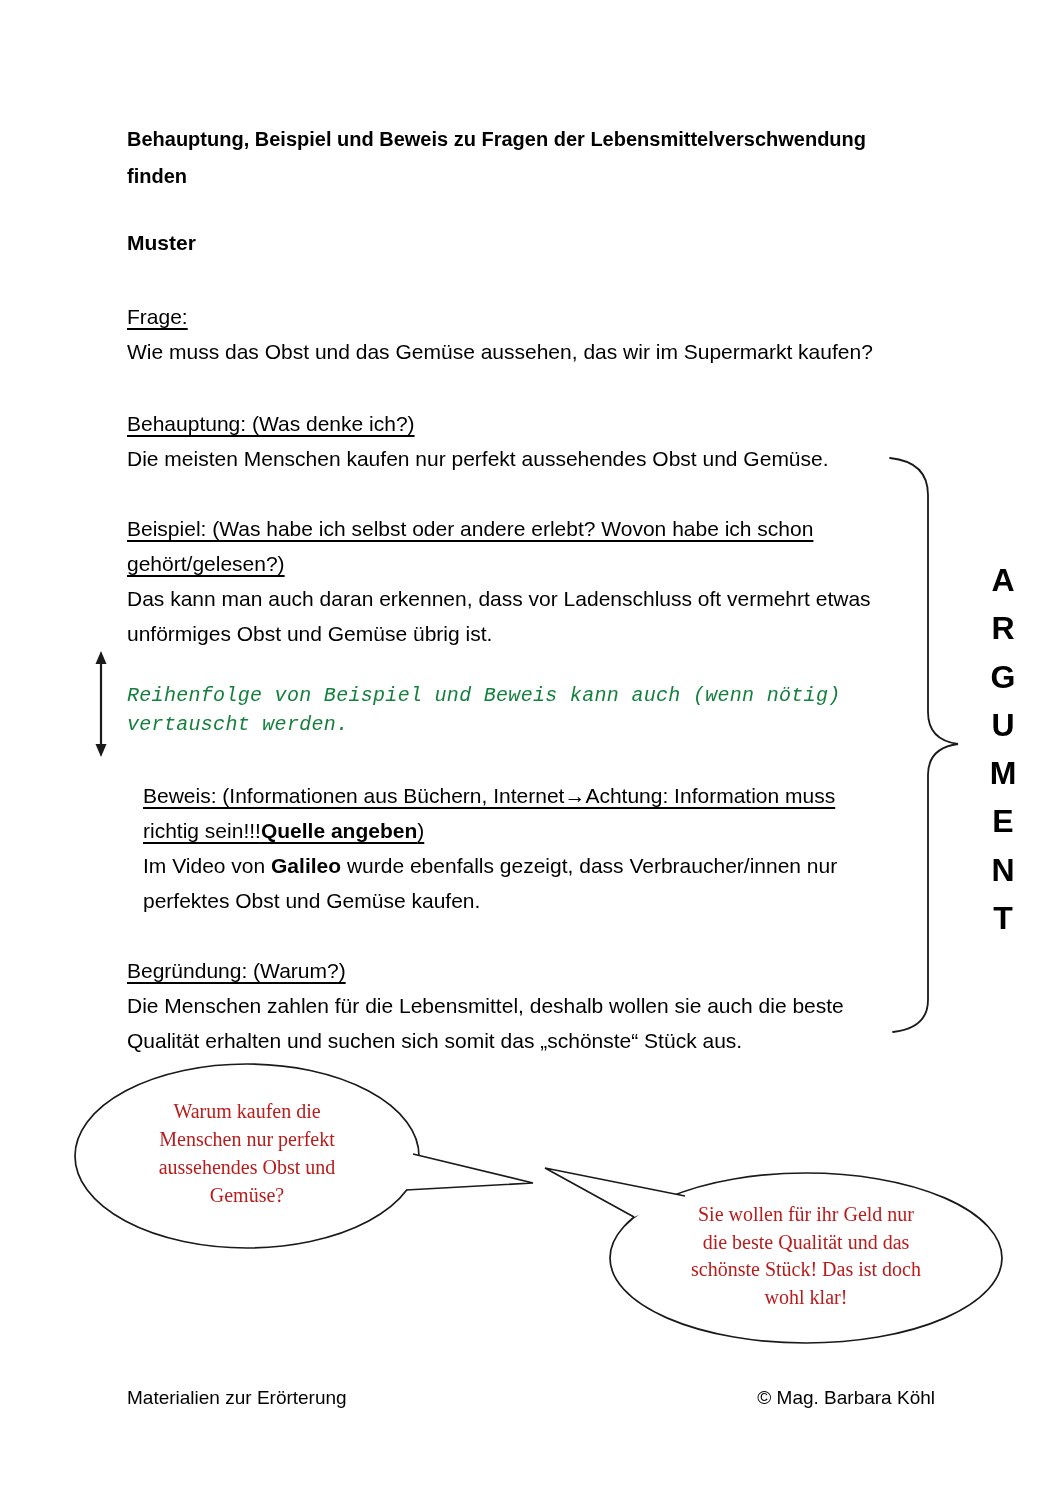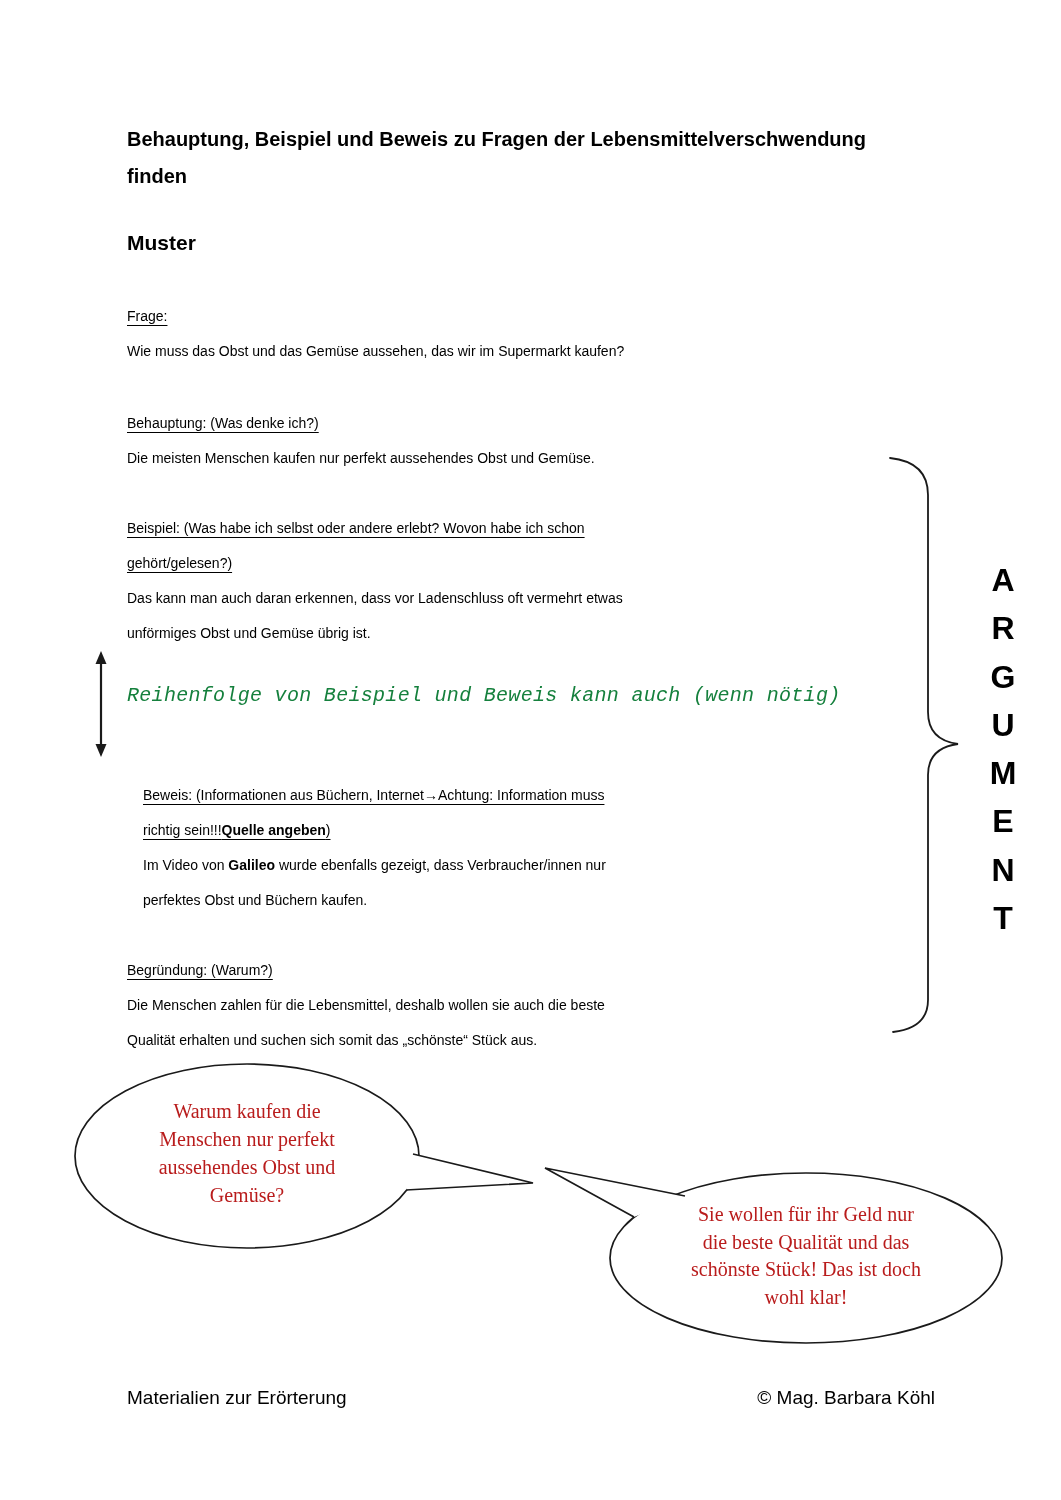--- a/index.html
+++ b/index.html
@@ -8,21 +8,21 @@
     position: relative;
     width: 1061px;
     height: 1500px;
     background: #ffffff;
     font-family: "Liberation Sans", sans-serif;
     color: #000000;
     overflow: hidden;
   }
   .abs { position: absolute; }
   .line { white-space: nowrap; }
-  .body-block { font-size: 14px; line-height: 35px; }
+  .body-block { font-size: 21px; line-height: 35px; }
   .title-block {
     left: 127px; width: 807px; top: 121px;
     font-weight: bold; font-size: 20px; line-height: 37px;
     text-align: left;
   }
   .subtitle { left: 127px; top: 231px; font-weight: bold; font-size: 21px; }
   .heading { text-decoration: underline; text-underline-offset: 4px; }
   .emph { font-weight: bold; }
   .mono-block {
     left: 127px; top: 681px;
@@ -73,37 +73,38 @@
 
   <div class="abs body-block" style="left:127px; top:511px;">
     <div class="line heading">Beispiel: (Was habe ich selbst oder andere erlebt? Wovon habe ich schon</div>
     <div class="line heading">gehört/gelesen?)</div>
     <div class="line">Das kann man auch daran erkennen, dass vor Ladenschluss oft vermehrt etwas</div>
     <div class="line">unförmiges Obst und Gemüse übrig ist.</div>
   </div>
 
   <div class="abs mono-block">
     <div class="line">Reihenfolge von Beispiel und Beweis kann auch (wenn nötig)</div>
+    <div class="line">vertauscht werden.</div>
   </div>
 
   <svg class="abs" style="left:90px; top:650px;" width="22" height="108" viewBox="0 0 22 108" aria-hidden="true">
     <line x1="11" y1="12" x2="11" y2="96" stroke="#1a1a1a" stroke-width="2.2"></line>
     <polygon points="11,1 5.5,14 16.5,14" fill="#1a1a1a"></polygon>
     <polygon points="11,107 5.5,94 16.5,94" fill="#1a1a1a"></polygon>
   </svg>
 
   <div class="abs body-block" style="left:127px; top:778px;margin-left:16px;">
     <div class="line heading">Beweis: (Informationen aus Büchern, Internet→Achtung: Information muss</div>
     <div class="line heading">
       <span>richtig sein!!!</span><span class="emph">Quelle angeben</span><span>)</span>
     </div>
     <div class="line">
       <span>Im Video von </span><span class="emph">Galileo</span><span> wurde ebenfalls gezeigt, dass Verbraucher/innen nur</span>
     </div>
-    <div class="line">perfektes Obst und Büchern kaufen.</div>
+    <div class="line">perfektes Obst und Gemüse kaufen.</div>
   </div>
 
   <div class="abs body-block" style="left:127px; top:953px;">
     <div class="line heading">Begründung: (Warum?)</div>
     <div class="line">Die Menschen zahlen für die Lebensmittel, deshalb wollen sie auch die beste</div>
     <div class="line">Qualität erhalten und suchen sich somit das „schönste“ Stück aus.</div>
   </div>
 
   <svg class="abs" style="left:880px; top:450px;" width="100" height="595" viewBox="0 0 100 595" aria-hidden="true">
     <path d="M 10 8 Q 48 12, 48 45 L 48 262 Q 48 290, 78 294 Q 48 298, 48 325 L 48 550 Q 48 578, 13 582" fill="none" stroke="#1a1a1a" stroke-width="1.8" stroke-linecap="round"></path>

